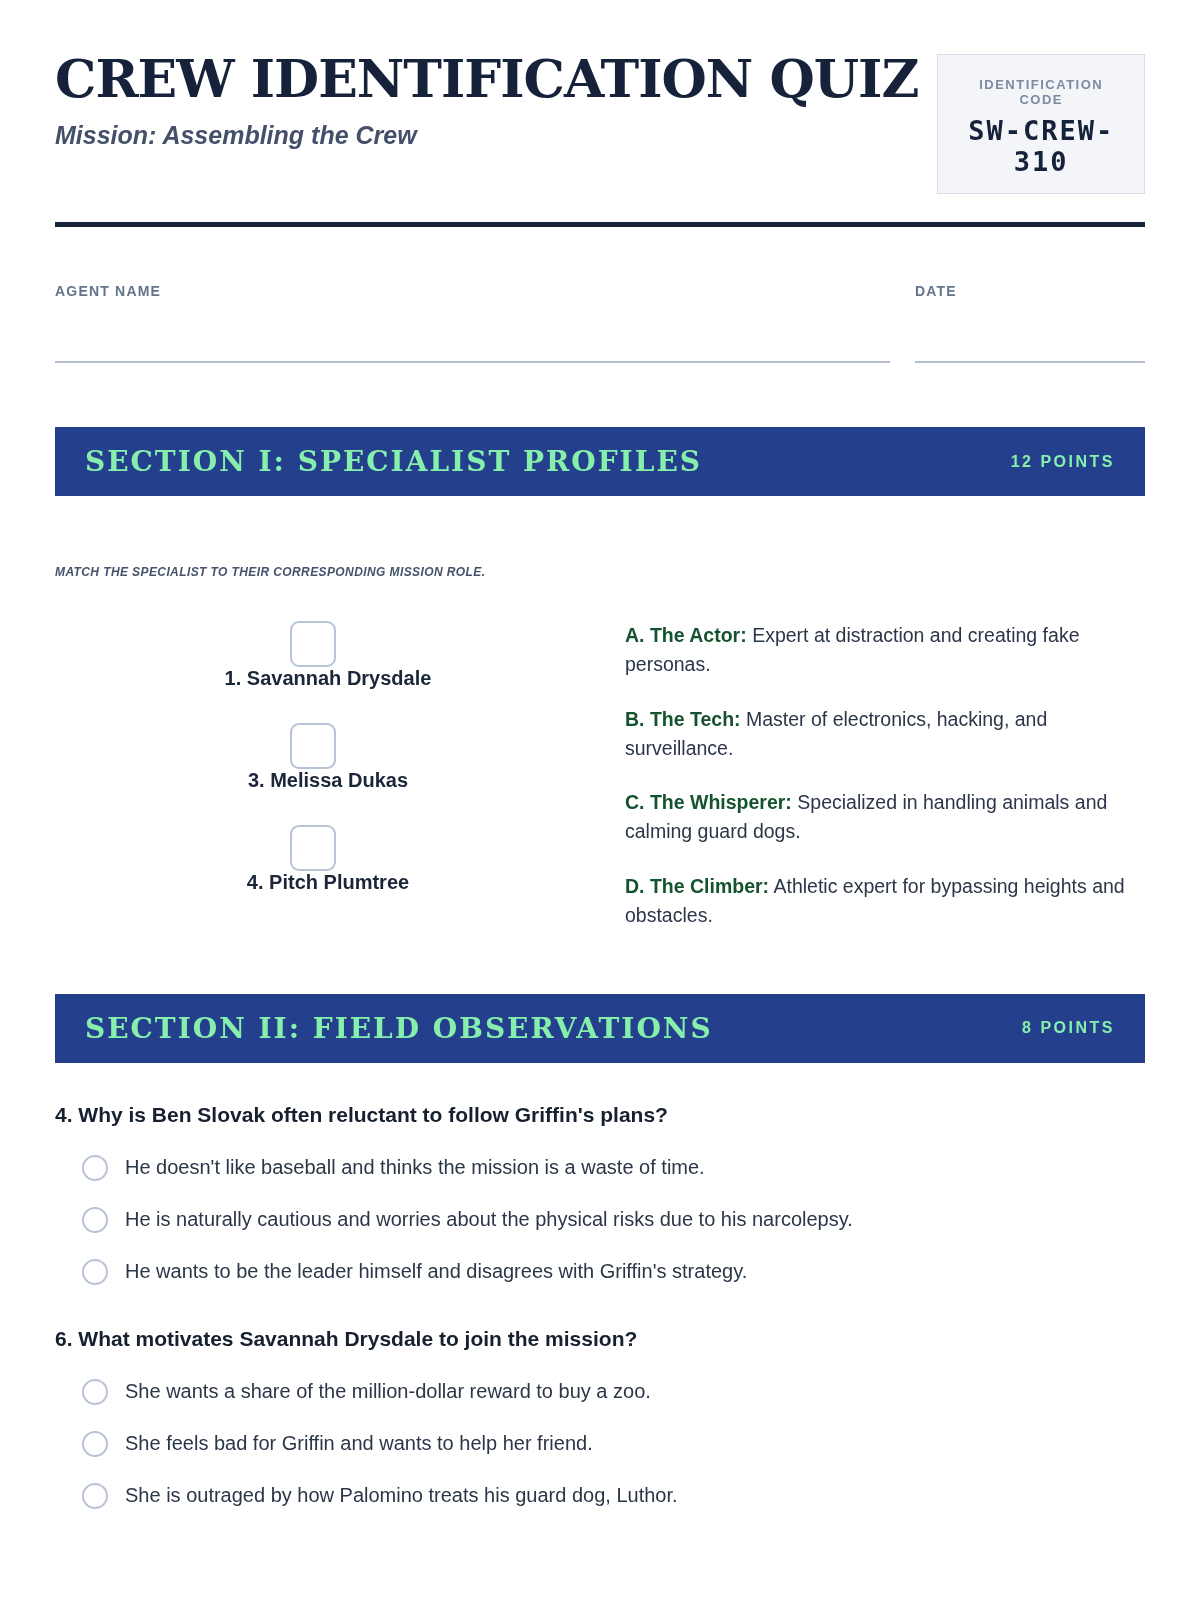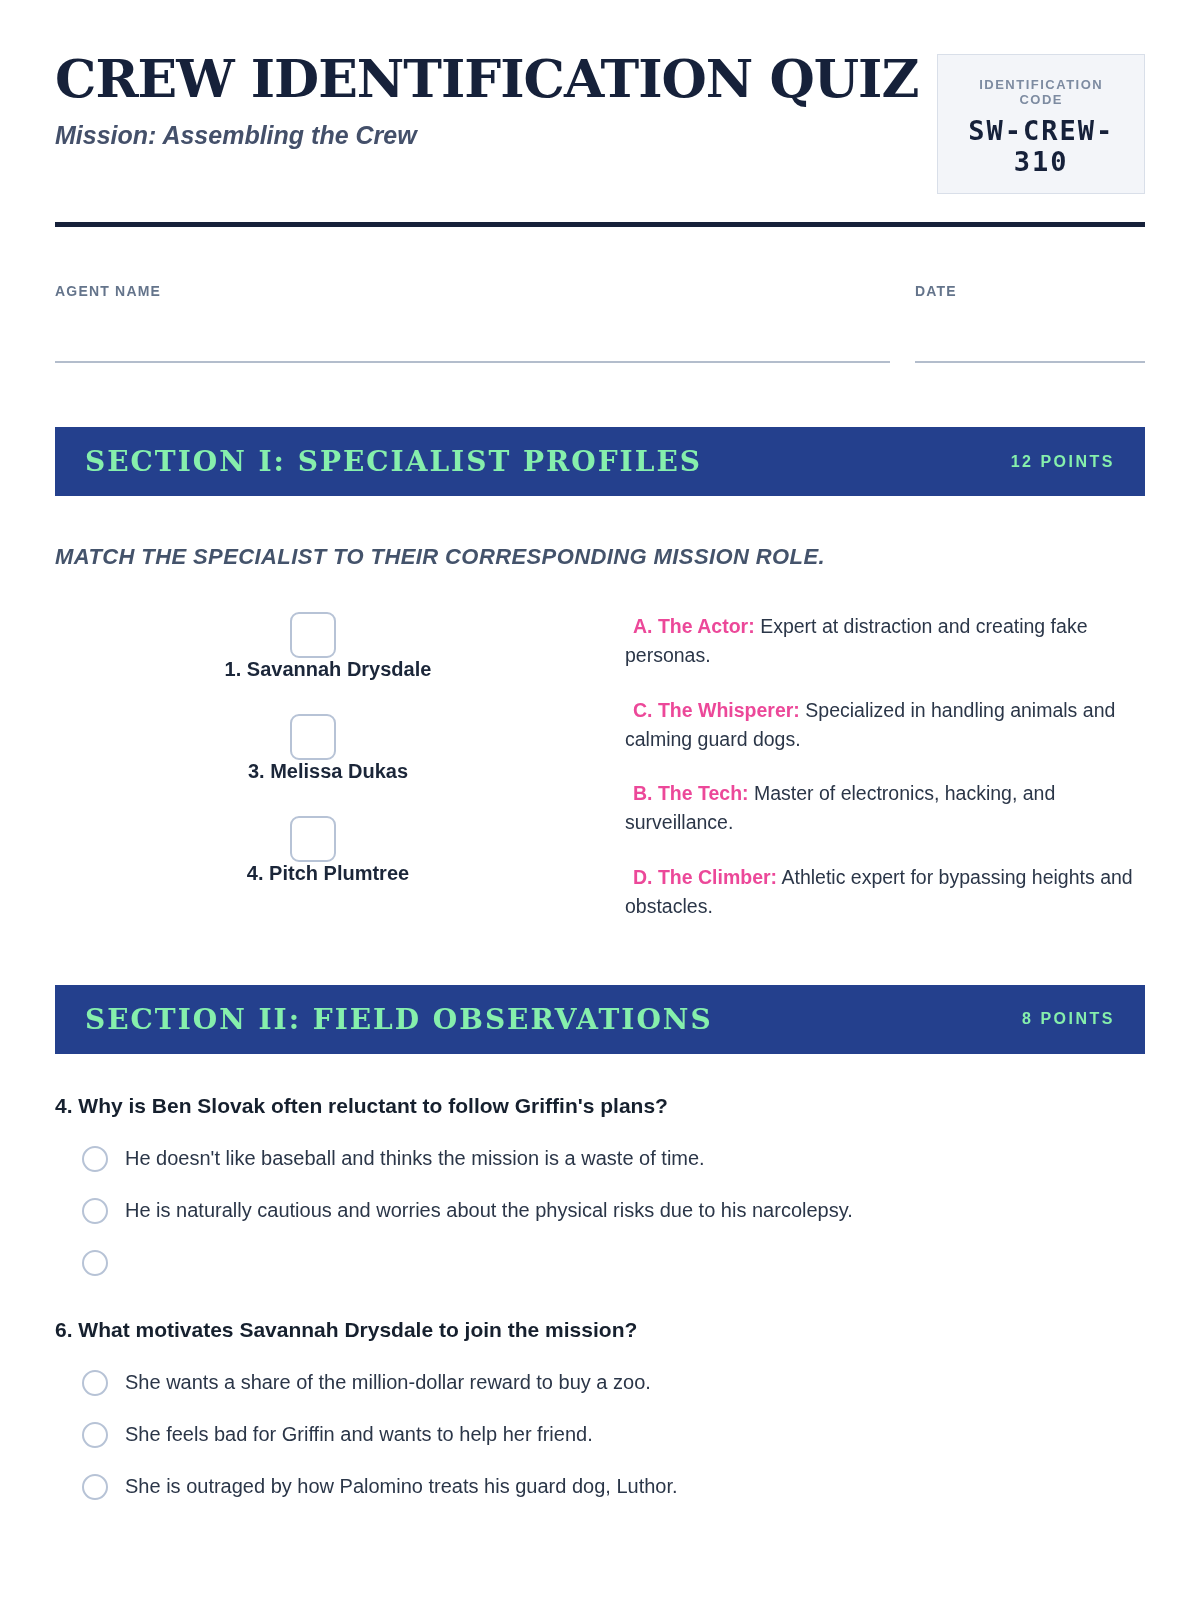--- a/index.html
+++ b/index.html
@@ -94,22 +94,22 @@
     letter-spacing: 2px;
   }
   .banner-points {
     font-size: 16px;
     font-weight: bold;
     letter-spacing: 2.5px;
   }
 
   
   .instruction {
-    margin-top: 48px;
-    font-size: 22px;
+    margin-top: 69px;
+    font-size: 12px;
     font-weight: bold;
     font-style: italic;
     letter-spacing: 0.4px;
     color: #44536b;
   }
   .match-grid {
     margin-top: 42px;
     display: grid;
     grid-template-columns: 1fr 520px;
     column-gap: 54px;
@@ -136,21 +136,21 @@
     font-weight: bold;
     color: #1b2639;
   }
   .role {
     font-size: 19.5px;
     line-height: 1.48;
     color: #2b3648;
     margin-bottom: 26px;
   }
   .role:last-child { margin-bottom: 0; }
-  .role strong { color: #ec4899; margin-left: 8px; }
+  .role strong { color: #14532d; }
 
   
   .question-block { margin-top: 42px; }
   .question-block.q-first { margin-top: 40px; }
   .question-text {
     font-size: 21px;
     font-weight: bold;
     color: #16202e;
   }
   .options { margin-top: 28px; }
@@ -224,22 +224,22 @@
           <div class="specialist-label">3. Melissa Dukas</div>
         </div>
         <div class="match-row">
           <div class="checkbox"></div>
           <div class="specialist-label">4. Pitch Plumtree</div>
         </div>
       </div>
 
       <div class="match-right">
         <p class="role"><strong>A. The Actor:</strong> <span>Expert at distraction and creating fake personas.</span></p>
+        <p class="role"><strong>B. The Tech:</strong> <span>Master of electronics, hacking, and surveillance.</span></p>
         <p class="role"><strong>C. The Whisperer:</strong> <span>Specialized in handling animals and calming guard dogs.</span></p>
-        <p class="role"><strong>B. The Tech:</strong> <span>Master of electronics, hacking, and surveillance.</span></p>
         <p class="role"><strong>D. The Climber:</strong> <span>Athletic expert for bypassing heights and obstacles.</span></p>
       </div>
     </div>
   </section>
 
   <section>
     <div class="banner">
       <span class="banner-title">SECTION II: FIELD OBSERVATIONS</span>
       <span class="banner-points">8 POINTS</span>
     </div>
@@ -250,20 +250,21 @@
         <div class="option">
           <div class="radio"></div>
           <div class="option-text">He doesn't like baseball and thinks the mission is a waste of time.</div>
         </div>
         <div class="option">
           <div class="radio"></div>
           <div class="option-text">He is naturally cautious and worries about the physical risks due to his narcolepsy.</div>
         </div>
         <div class="option">
           <div class="radio"></div>
+          <div class="option-text">He wants to be the leader himself and disagrees with Griffin's strategy.</div>
         </div>
       </div>
     </div>
 
     <div class="question-block">
       <div class="question-text">6. What motivates Savannah Drysdale to join the mission?</div>
       <div class="options">
         <div class="option">
           <div class="radio"></div>
           <div class="option-text">She wants a share of the million-dollar reward to buy a zoo.</div>

